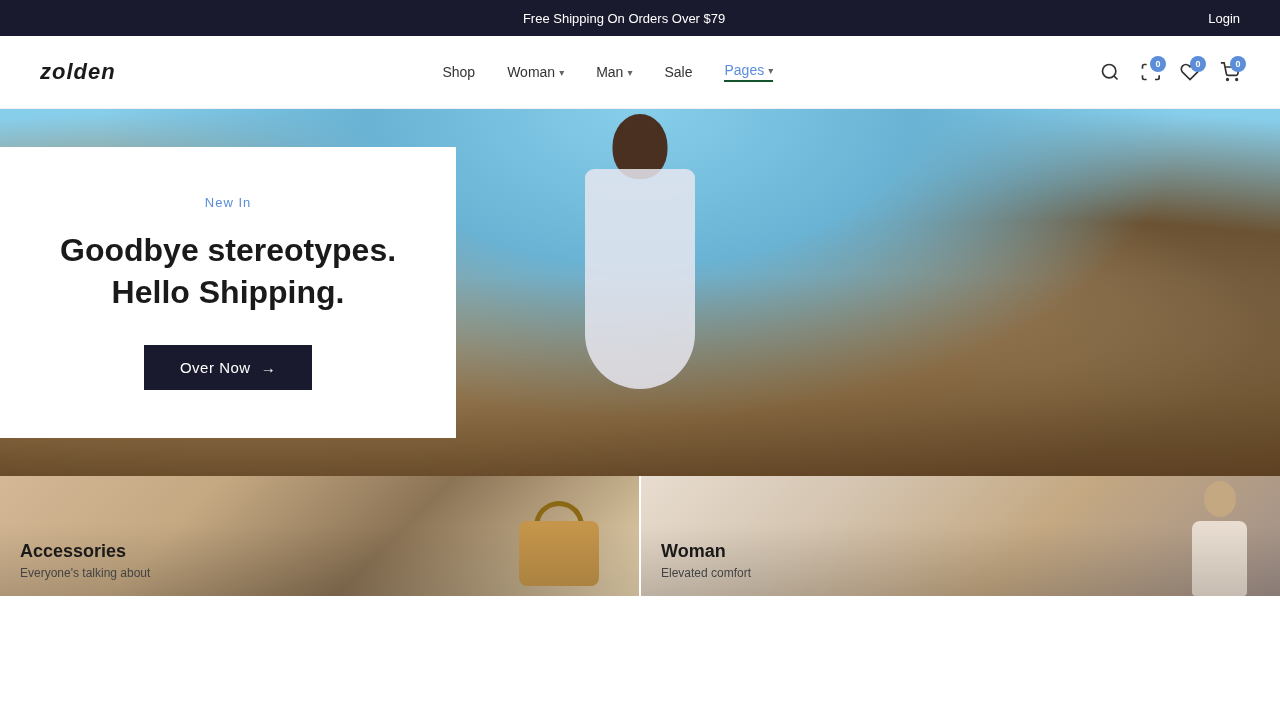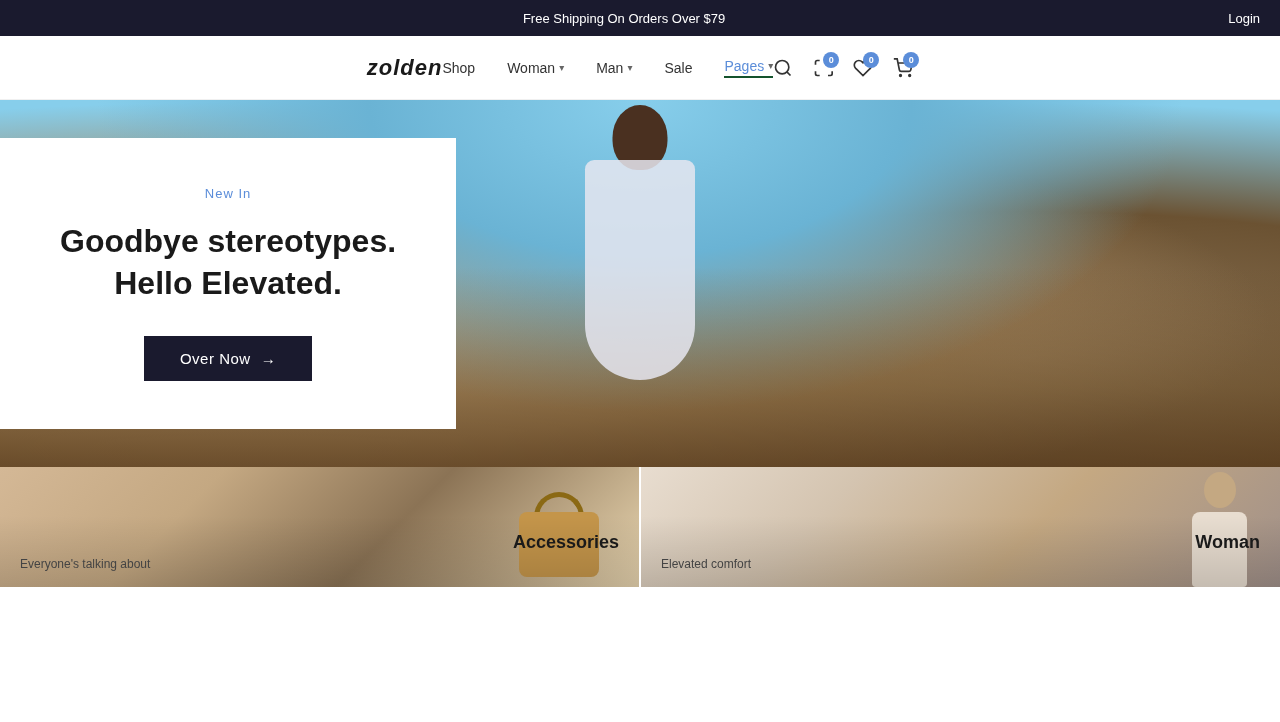--- a/index.html
+++ b/index.html
@@ -6,33 +6,33 @@
     body { font-family: -apple-system, BlinkMacSystemFont, 'Segoe UI', sans-serif; width: 1280px; overflow-x: hidden; background: #fff; }
 
     
     .top-bar {
       background: #1a1a2e;
       color: #fff;
       font-size: 13px;
       display: flex;
       align-items: center;
       justify-content: space-between;
-      padding: 0 20px;
+      padding: 0 40px;
       height: 36px;
     }
     .top-bar-center { flex: 1; text-align: center; }
     .top-bar-right { }
 
     
     .header {
       display: flex;
       align-items: center;
-      justify-content: center;
+      justify-content: space-between;
       padding: 0 40px;
-      height: 64px;
+      height: 73px;
       border-bottom: 1px solid #f0f0f0;
       background: #fff;
     }
     .logo {
       font-size: 22px;
       font-weight: 700;
       color: #1a1a1a;
       letter-spacing: 1px;
       font-style: italic;
     }
@@ -224,21 +224,20 @@
       left: 0;
       right: 0;
       padding: 16px 20px;
       background: linear-gradient(transparent, rgba(0,0,0,0.15));
     }
     .cat-title {
       font-size: 18px;
       font-weight: 700;
       color: #1a1a1a;
       margin-bottom: 4px;
-      text-align: right;
     }
     .cat-subtitle {
       font-size: 12px;
       color: #444;
     }
 
     
     .bag-shape {
       position: absolute;
       right: 30px;
@@ -363,21 +362,21 @@
 
   <div class="hero-person">
     <div class="person-head"></div>
     <div class="person-body"></div>
   </div>
 
   <div class="hero-content-card">
     <div class="hero-tag">New In</div>
     <h1 class="hero-title">
       <span>Goodbye stereotypes.</span><br>
-      <span>Hello Elevated.</span>
+      <span>Hello Shipping.</span>
     </h1>
     <button class="shop-now-btn">
       <span>Over Now</span>
       <span>→</span>
     </button>
   </div>
 </section>
 
 <div class="categories">
 

